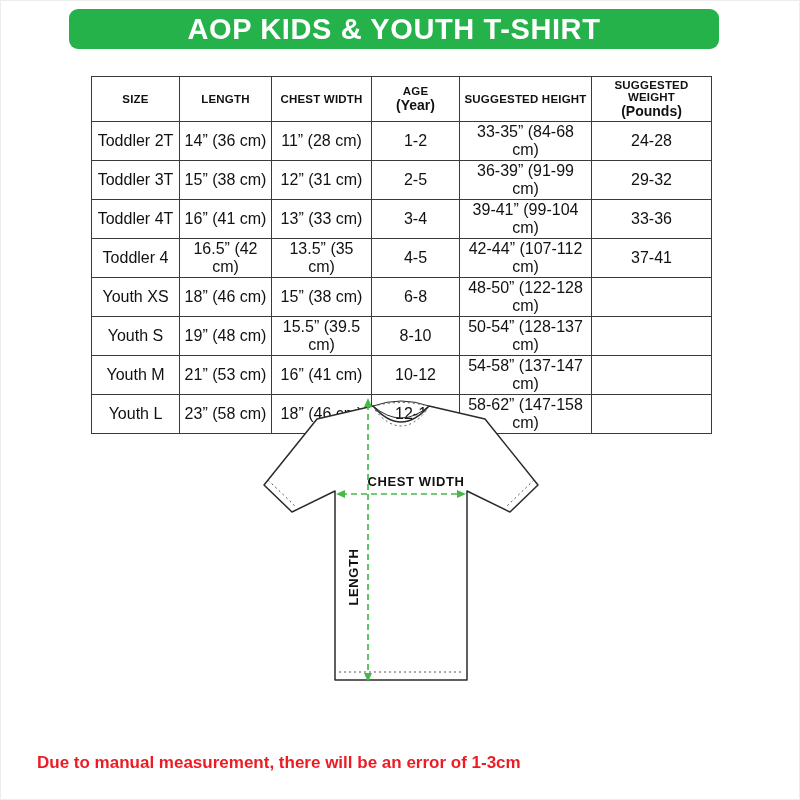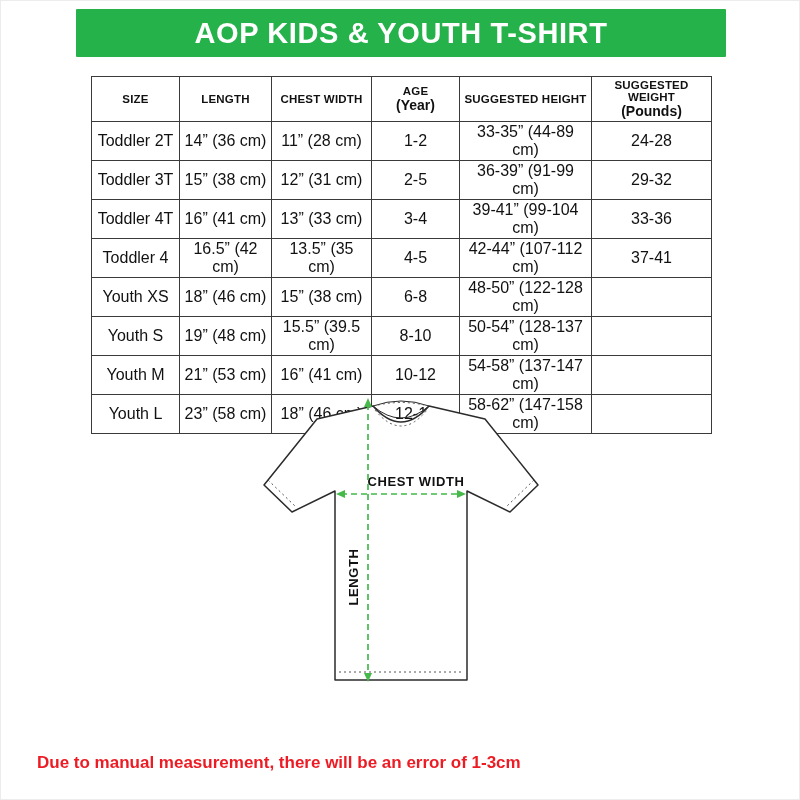--- a/index.html
+++ b/index.html
@@ -9,27 +9,27 @@
     font-family:"Liberation Sans", sans-serif;
     position:relative;
   }
   .page {
     position:absolute; left:0; top:0;
     width:800px; height:800px;
     background:#fff;
     border:1px solid #ececec;
   }
   .banner {
-    position:absolute; left:75px; top:8px;
-    width:650px; height:48px;
+    position:absolute; left:68px; top:8px;
+    width:650px; height:40px;
     background:var(--green,#25b24b);
     color:#fff;
     display:flex; align-items:center; justify-content:center;
     font-size:29px; font-weight:bold; letter-spacing:0.6px;
-    border-radius:1px;
+    border-radius:9px;
   }
   table.size-table {
     position:absolute; left:90px; top:75px;
     width:620px;
     border-collapse:collapse;
     table-layout:fixed;
     color:#111;
   }
   .size-table th, .size-table td {
     border:1px solid #3a3a3a;
@@ -100,21 +100,21 @@
             <div class="hl2">(Pounds)</div>
           </th>
         </tr>
     </thead>
     <tbody>
         <tr>
           <td>Toddler 2T</td>
           <td>14” (36 cm)</td>
           <td>11” (28 cm)</td>
           <td>1-2</td>
-          <td>33-35” (44-89 cm)</td>
+          <td>33-35” (84-68 cm)</td>
           <td>24-28</td>
         </tr>
         <tr>
           <td>Toddler 3T</td>
           <td>15” (38 cm)</td>
           <td>12” (31 cm)</td>
           <td>2-5</td>
           <td>36-39” (91-99 cm)</td>
           <td>29-32</td>
         </tr>

